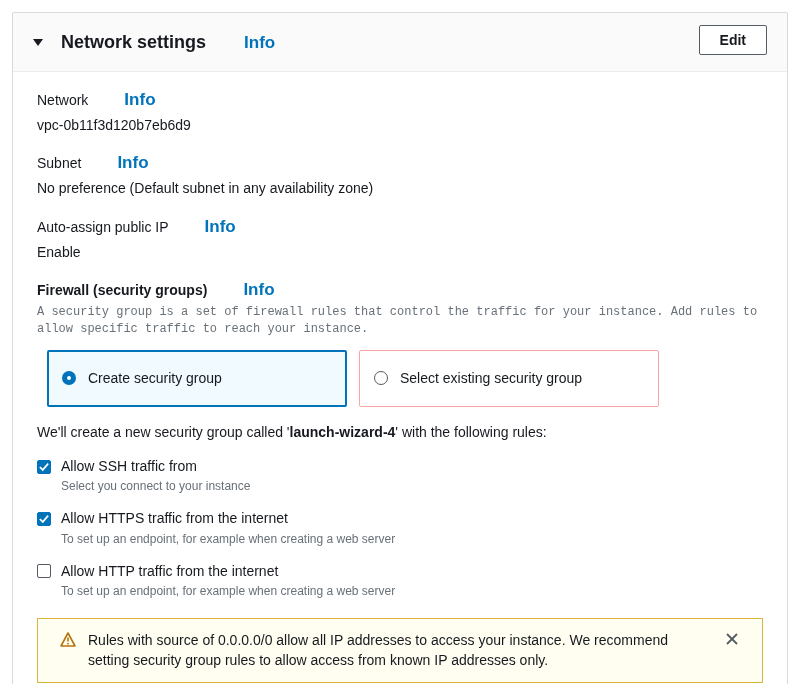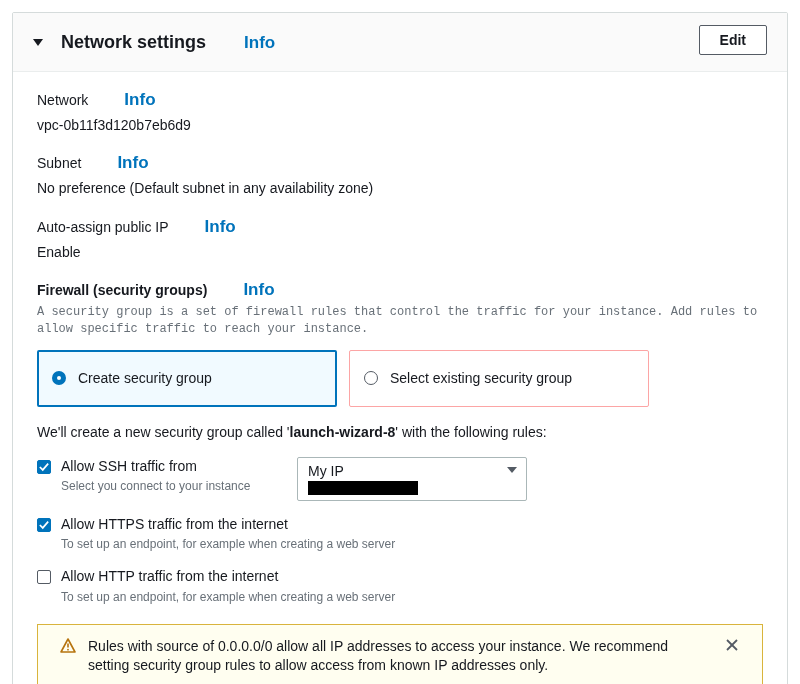--- a/index.html
+++ b/index.html
@@ -27,21 +27,21 @@
       border: 1px solid #545b64; background: #fff; border-radius: 2px;
       padding: 6px 20px; font-size: 14px; font-weight: 700; color: #16191f; cursor: pointer;
     }
     .panel-body { padding: 16px 24px 20px; }
     .field { margin-bottom: 4px; }
     .field + .field { margin-top: 16px; }
     .field-label { display: flex; align-items: baseline; gap: 8px; font-size: 14px; color: #16191f; }
     .field-label.bold { font-weight: 700; }
     .field-value { margin-top: 4px; font-size: 14px; }
     .field-desc { margin-top: 2px; font-size: 12px; color: #687078; font-family: Liberation Mono, monospace; }
-    .tiles { display: flex; gap: 12px; margin-top: 12px; }
+    .tiles { display: flex; gap: 12px; margin-top: 12px; margin-left: 10px; }
     .tile {
       display: flex; align-items: center; gap: 12px;
       border: 1px solid #fca5a5; border-radius: 2px;
       padding: 18px 14px; width: 300px; cursor: pointer; font-size: 14px;
     }
     .tile.selected { border: 2px solid #0073bb; background: #f1faff; padding: 9px 13px; }
     .radio { width: 14px; height: 14px; border-radius: 50%; border: 1px solid #545b64; background: #fff; display: inline-flex; align-items: center; justify-content: center; flex: none; }
     .radio.checked { border-color: #0073bb; border-width: 5px; width: 14px; height: 14px; }
     .sg-intro { margin-top: 16px; font-size: 14px; }
     .sg-name { font-weight: 700; }
@@ -121,41 +121,34 @@
           <span class="radio checked"></span>
           <span>Create security group</span>
         </div>
         <div class="tile">
           <span class="radio"></span>
           <span>Select existing security group</span>
         </div>
       </div>
 
       <div class="sg-intro">
-        <span>We'll create a new security group called '</span><span class="sg-name">launch-wizard-8</span><span>' with the following rules:</span>
+        <span>We'll create a new security group called '</span><span class="sg-name">launch-wizard-4</span><span>' with the following rules:</span>
       </div>
 
       <div class="rule-row">
         <div class="rule-text">
           <div class="rule-title">
             <span class="checkbox checked">
               <svg viewBox="0 0 12 12">
                   <path d="M1 6 L4.5 9.5 L11 2" stroke="#fff" stroke-width="2" fill="none"></path>
                 </svg>
             </span>
             <span>Allow SSH traffic from</span>
           </div>
           <div class="rule-desc" style="margin-left:24px;">Select you connect to your instance</div>
-        </div>
-        <div class="select-wrap">
-          <div class="select">
-            <div class="sel-line1">My IP</div>
-            <div class="sel-line2"></div>
-          </div>
-          <span class="select-caret"></span>
         </div>
       </div>
 
       <div class="rule-row">
         <div>
           <div class="rule-title">
             <span class="checkbox checked">
               <svg viewBox="0 0 12 12">
                   <path d="M1 6 L4.5 9.5 L11 2" stroke="#fff" stroke-width="2" fill="none"></path>
                 </svg>

